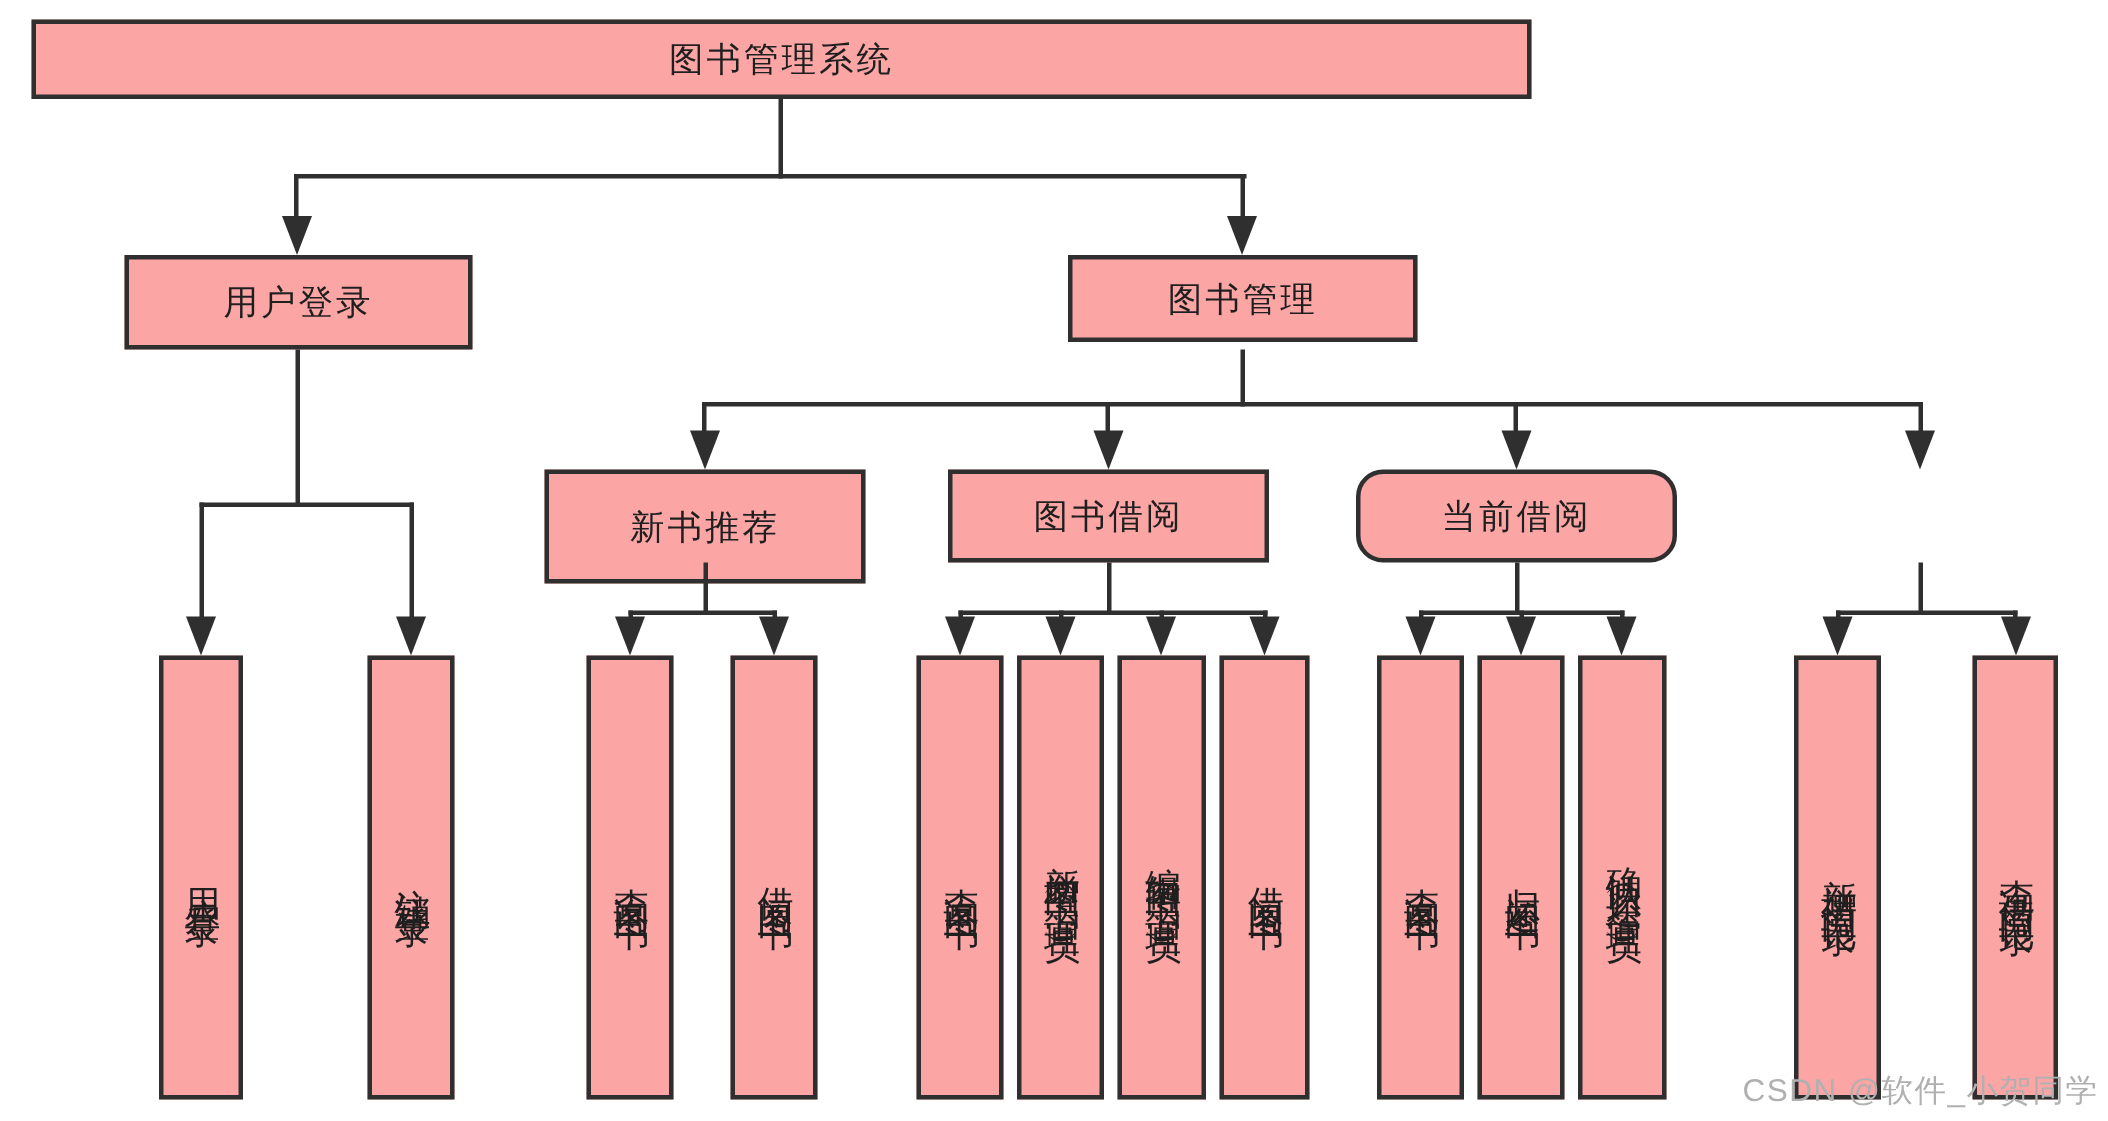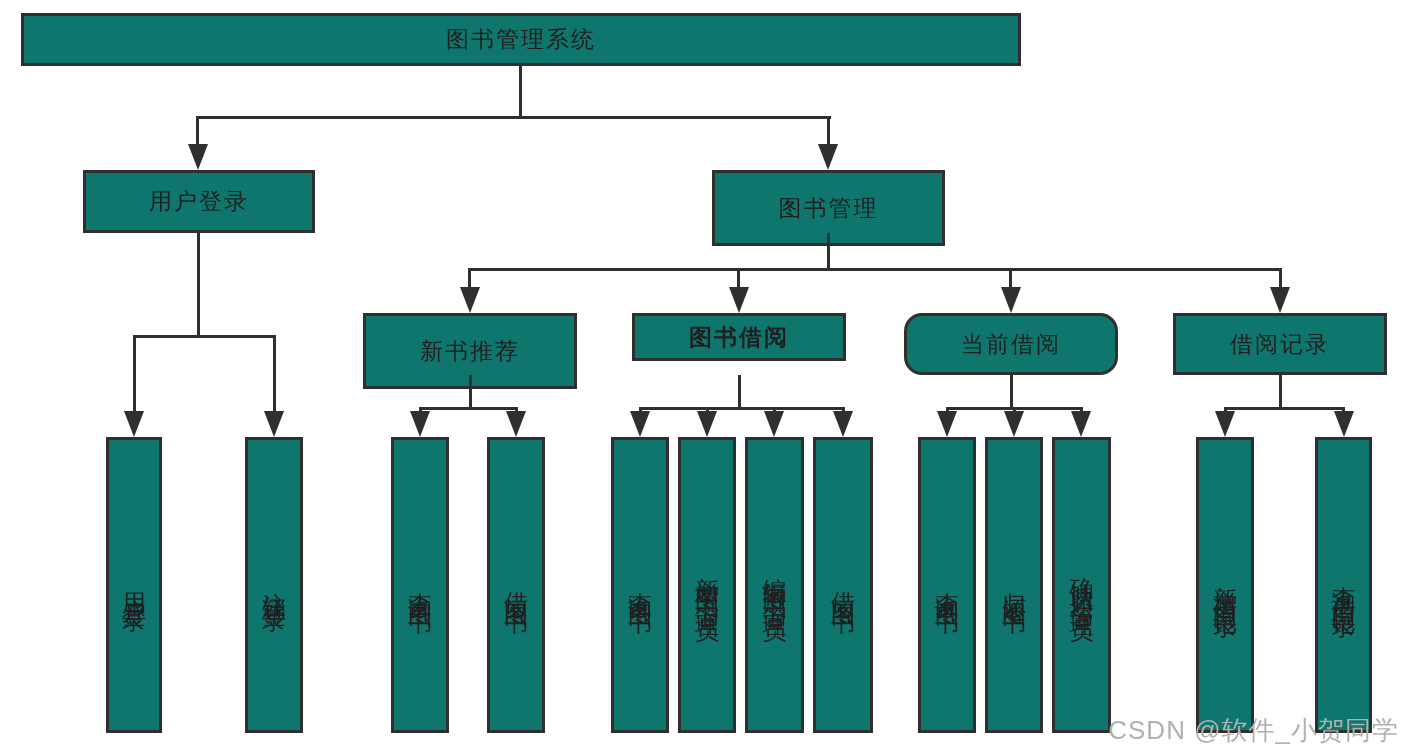--- a/index.html
+++ b/index.html
@@ -6,51 +6,50 @@
     --line:#2f2f2f;
     --text:#1f1f1f;
     --bg:#ffffff;
     --watermark:#b0b0b0;
   }
   *{box-sizing:border-box;}
   html,body{margin:0;padding:0;background:var(--bg);}
   body{font-family:"Liberation Sans","DejaVu Sans",sans-serif;}
   .canvas{position:relative;width:1405px;height:747px;background:var(--bg);overflow:hidden;}
   .node{
-    position:absolute;border:3px solid var(--line);background:#0f766e;color:var(--text);
+    position:absolute;border:3px solid var(--line);background:#fca5a5;color:var(--text);
     display:flex;align-items:center;justify-content:center;text-align:center;
   }
   .h{font-size:23px;letter-spacing:2px;}
   .v{
     writing-mode:vertical-rl;text-orientation:mixed;
     font-size:24px;letter-spacing:6px;line-height:1;
   }
   .hl{position:absolute;height:3px;background:var(--line);}
   .vl{position:absolute;width:3px;background:var(--line);}
   .arr{
     position:absolute;width:0;height:0;
     border-left:10px solid transparent;border-right:10px solid transparent;
     border-top:26px solid var(--line);
   }
-  .wm{position:absolute;color:var(--watermark);font-size:26px;white-space:nowrap;letter-spacing:1px;}
+  .wm{position:absolute;color:var(--watermark);font-size:21px;white-space:nowrap;letter-spacing:1px;}
 </style>
 </head>
 <body>
 
 <div class="canvas">
 
   <div class="node h" style="left:21px;top:13px;width:1000px;height:53px;">图书管理系统</div>
 
   <div class="node h" style="left:83px;top:170px;width:232px;height:63px;">用户登录</div>
-  <div class="node h" style="left:712px;top:170px;width:233px;height:76px;">图书管理</div>
+  <div class="node h" style="left:712px;top:170px;width:233px;height:58px;">图书管理</div>
 
   <div class="node h" style="left:363px;top:313px;width:214px;height:76px;">新书推荐</div>
-  <div class="node h" style="left:632px;top:313px;width:214px;height:48px;font-weight:bold;">图书借阅</div>
+  <div class="node h" style="left:632px;top:313px;width:214px;height:62px;">图书借阅</div>
   <div class="node h" style="left:904px;top:313px;width:214px;height:62px;border-radius:18px;">当前借阅</div>
-  <div class="node h" style="left:1173px;top:313px;width:214px;height:62px;">借阅记录</div>
 
   <div class="node v" style="left:106px;top:437px;width:56px;height:296px;">用户登录</div>
   <div class="node v" style="left:245px;top:437px;width:58px;height:296px;">注销登录</div>
 
   <div class="node v" style="left:391px;top:437px;width:58px;height:296px;">查询图书</div>
   <div class="node v" style="left:487px;top:437px;width:58px;height:296px;">借阅图书</div>
 
   <div class="node v" style="left:611px;top:437px;width:58px;height:296px;">查询图书</div>
   <div class="node v" style="left:678px;top:437px;width:58px;height:296px;">新增图书（管理员）</div>
   <div class="node v" style="left:745px;top:437px;width:59px;height:296px;">编辑图书（管理员）</div>

